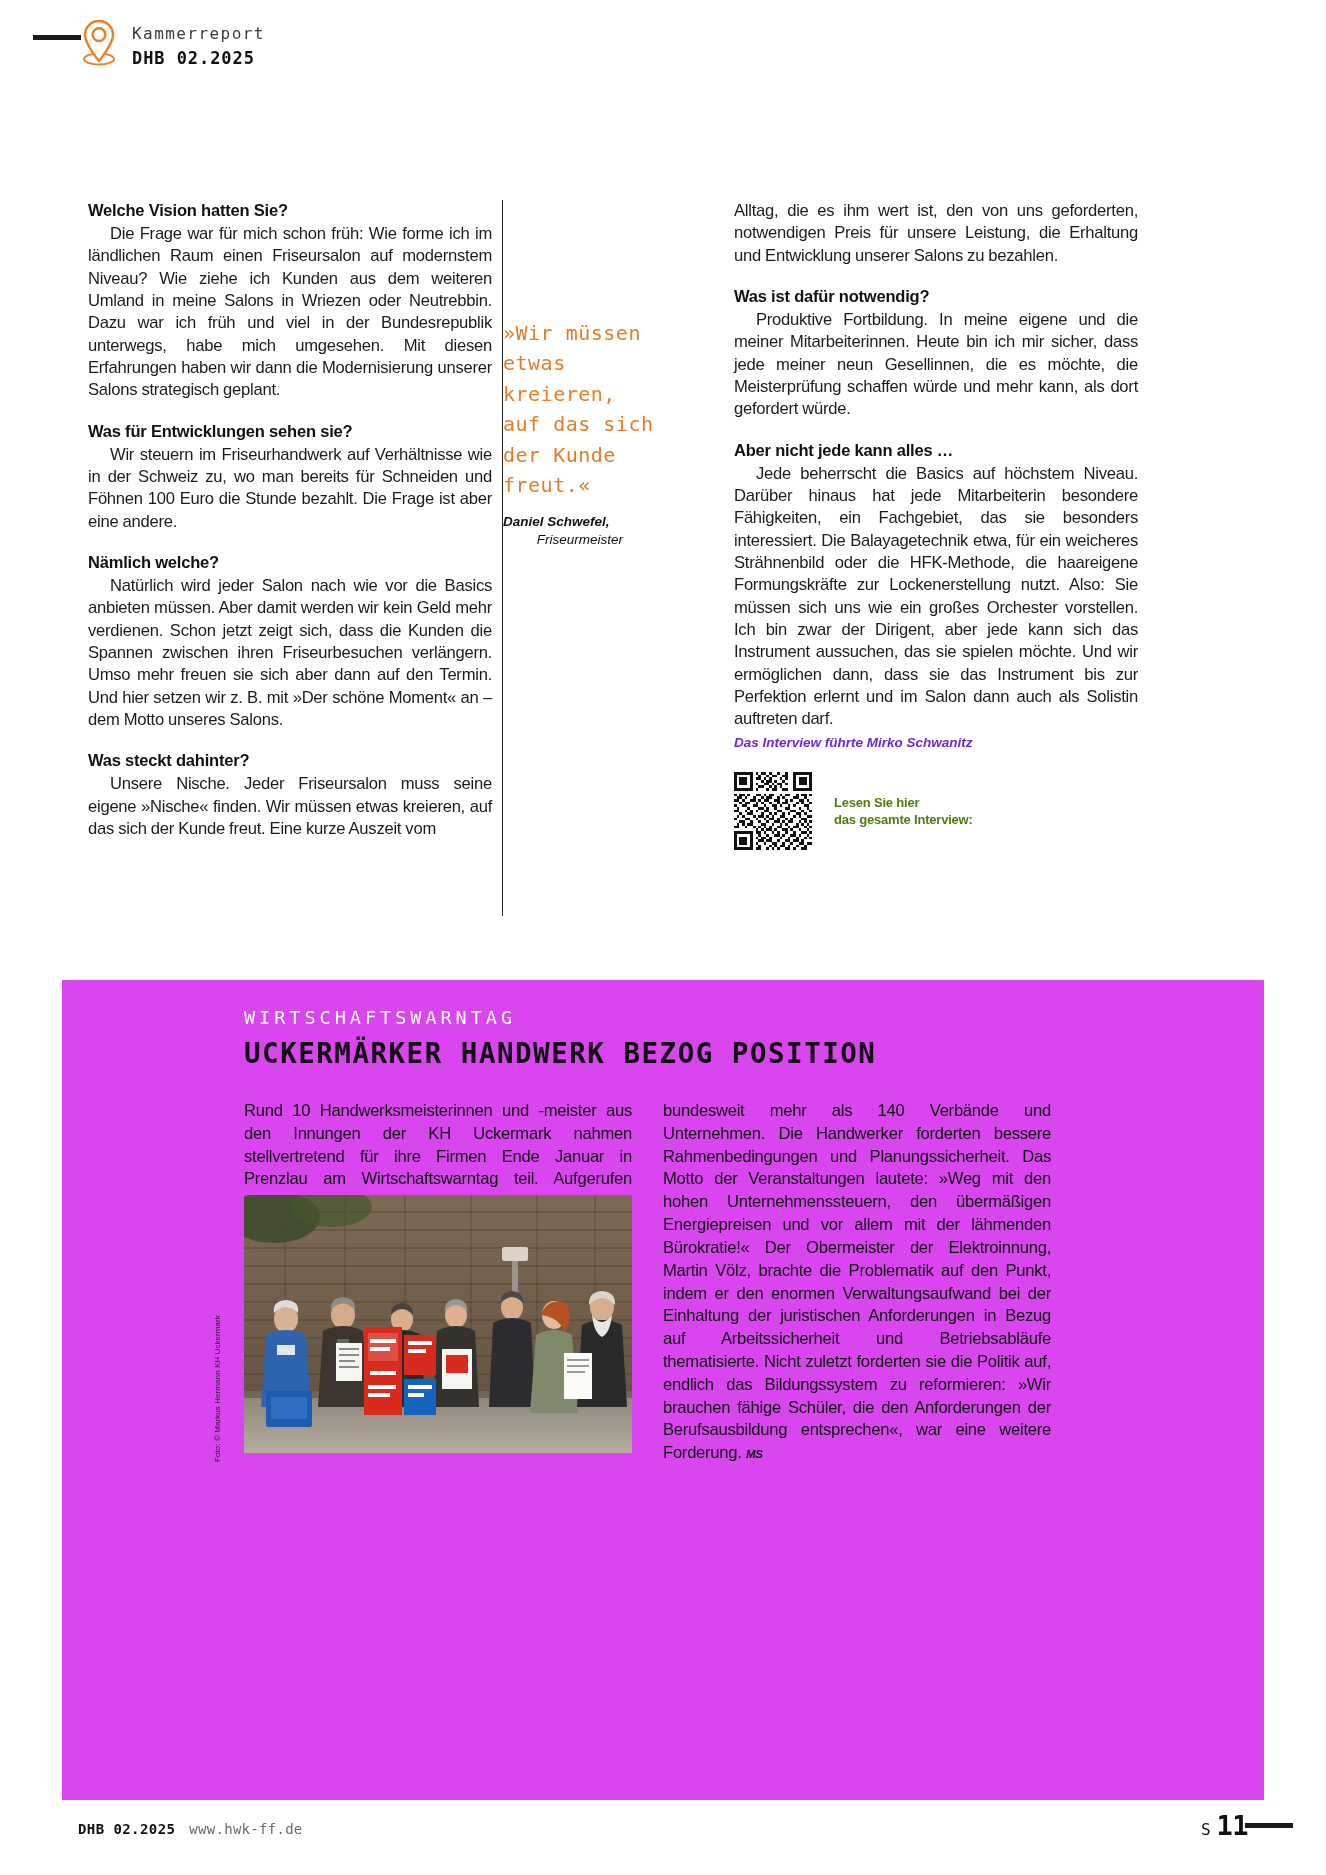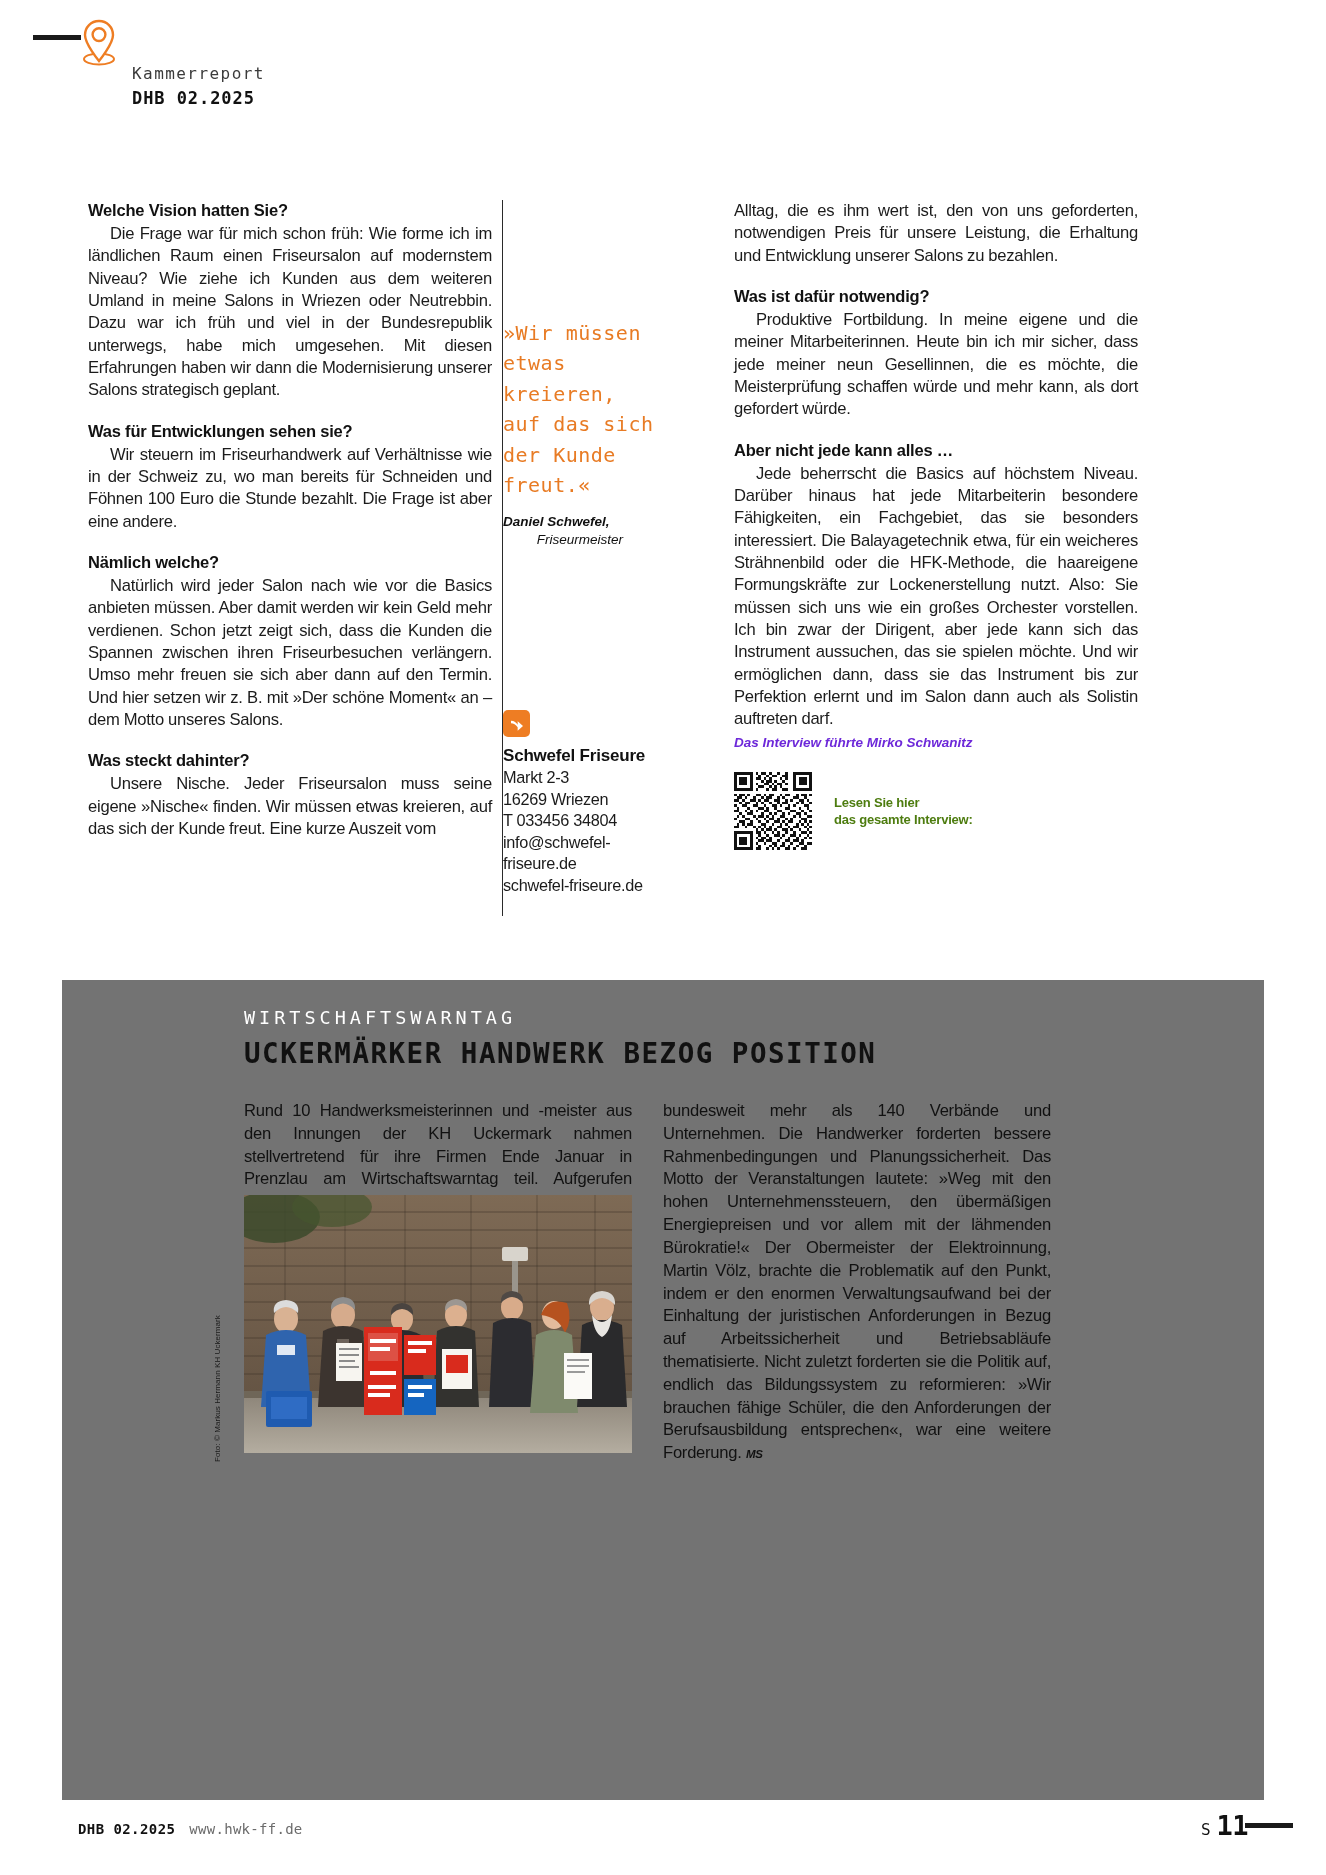--- a/index.html
+++ b/index.html
@@ -10,21 +10,21 @@
     -webkit-font-smoothing:antialiased;
     position:relative;
     overflow:hidden;
   }
   .page{position:relative;width:1326px;height:1875px;}
 
   
   .hdr-rule{position:absolute;left:33px;top:35px;width:48px;height:5px;background:#1a1a1a;}
   .hdr{position:absolute;left:80px;top:18px;display:flex;align-items:flex-start;gap:14px;}
   .pin{width:38px;height:50px;flex:0 0 auto;}
-  .hdr-txt{display:flex;flex-direction:column;line-height:1.18;padding-top:7px;margin-top:40px;}
+  .hdr-txt{display:flex;flex-direction:column;line-height:1.18;padding-top:7px;}
   .hdr-kicker{font-family:"DejaVu Sans Mono", monospace;font-size:16px;letter-spacing:.09em;color:#3b3b3b;font-weight:400;}
   .hdr-issue{font-family:"DejaVu Sans Mono", monospace;font-size:17px;letter-spacing:.055em;color:#111;font-weight:700;margin-top:4px;}
 
   
   .article{position:absolute;left:78px;top:200px;width:1172px;height:720px;}
   .col{position:absolute;top:0;}
   .col-left{left:10px;width:404px;}
   .col-mid{left:424px;width:154px;border-left:1.6px solid #2a2a2a;box-sizing:content-box;height:716px;}
   .col-right{left:654px;width:402px;}
   .col-right{width:404px;}
@@ -77,21 +77,21 @@
     font-family:"Liberation Sans", sans-serif;
     font-style:italic;font-weight:700;font-size:13.5px;color:#6d28d9;
     margin-top:-14px;margin-bottom:22px;
   }
   
   .qrrow{display:flex;align-items:center;gap:22px;margin-top:20px;}
   .qr{width:78px;height:78px;flex:0 0 auto;}
   .qr-txt{font-weight:700;font-size:13px;line-height:1.38;color:#4d7c0f;letter-spacing:-0.2px;}
 
   
-  .panel{position:absolute;left:62px;top:980px;width:1202px;height:820px;background:#737373;}
+  .panel{position:absolute;left:62px;top:980px;width:1202px;height:820px;background:#d946ef;}
   .panel-kicker{
     position:absolute;left:182px;top:27px;
     font-family:"DejaVu Sans Mono", monospace;
     font-size:18.5px;letter-spacing:.215em;color:#ffffff;font-weight:400;
   }
   .panel-title{
     position:absolute;left:182px;top:57px;
     font-family:"DejaVu Sans Mono", monospace;
     font-size:27.5px;letter-spacing:.055em;color:#111;font-weight:700;
     white-space:nowrap;
@@ -161,34 +161,20 @@
 
     <div class="col col-mid">
       <div class="pullwrap">
         <p class="pull">»Wir müssen etwas kreieren, auf das sich der Kunde freut.«</p>
         <div class="pull-src">
           <span>Daniel Schwefel,</span>
           <em>Friseurmeister</em>
         </div>
       </div>
 
-      <div class="contact">
-        <span class="bird">
-          <svg viewBox="0 0 24 24" width="16" height="16">
-            <path d="M3 7 C8 7 11 10 13 13 L13 8 L21 15 L13 22 L13 17 C10 13 7 11 3 11 Z" fill="#ffffff"></path>
-          </svg>
-        </span>
-        <div class="contact-name">Schwefel Friseure</div>
-        <div class="contact-line">Markt 2-3</div>
-        <div class="contact-line">16269 Wriezen</div>
-        <div class="contact-line">T 033456 34804</div>
-        <div class="contact-line">info@schwefel-</div>
-        <div class="contact-line">friseure.de</div>
-        <div class="contact-line">schwefel-friseure.de</div>
-      </div>
     </div>
 
     <div class="col col-right">
       <p class="p noind">Alltag, die es ihm wert ist, den von uns geforderten, notwendigen Preis für unsere Leistung, die Erhaltung und Entwicklung unserer Salons zu bezahlen.</p>
       <h3 class="q">Was ist dafür notwendig?</h3>
       <p class="p">Produktive Fortbildung. In meine eigene und die meiner Mitarbeiterinnen. Heute bin ich mir sicher, dass jede meiner neun Gesellinnen, die es möchte, die Meisterprüfung schaffen würde und mehr kann, als dort gefordert würde.</p>
       <h3 class="q">Aber nicht jede kann alles …</h3>
       <p class="p">Jede beherrscht die Basics auf höchstem Niveau. Darüber hinaus hat jede Mitarbeiterin besondere Fähigkeiten, ein Fachgebiet, das sie besonders interessiert. Die Balayagetechnik etwa, für ein weicheres Strähnenbild oder die HFK-Methode, die haareigene Formungskräfte zur Lockenerstellung nutzt. Also: Sie müssen sich uns wie ein großes Orchester vorstellen. Ich bin zwar der Dirigent, aber jede kann sich das Instrument aussuchen, das sie spielen möchte. Und wir ermöglichen dann, dass sie das Instrument bis zur Perfektion erlernt und im Salon dann auch als Solistin auftreten darf.</p>
       <div class="credit">Das Interview führte Mirko Schwanitz</div>
 

